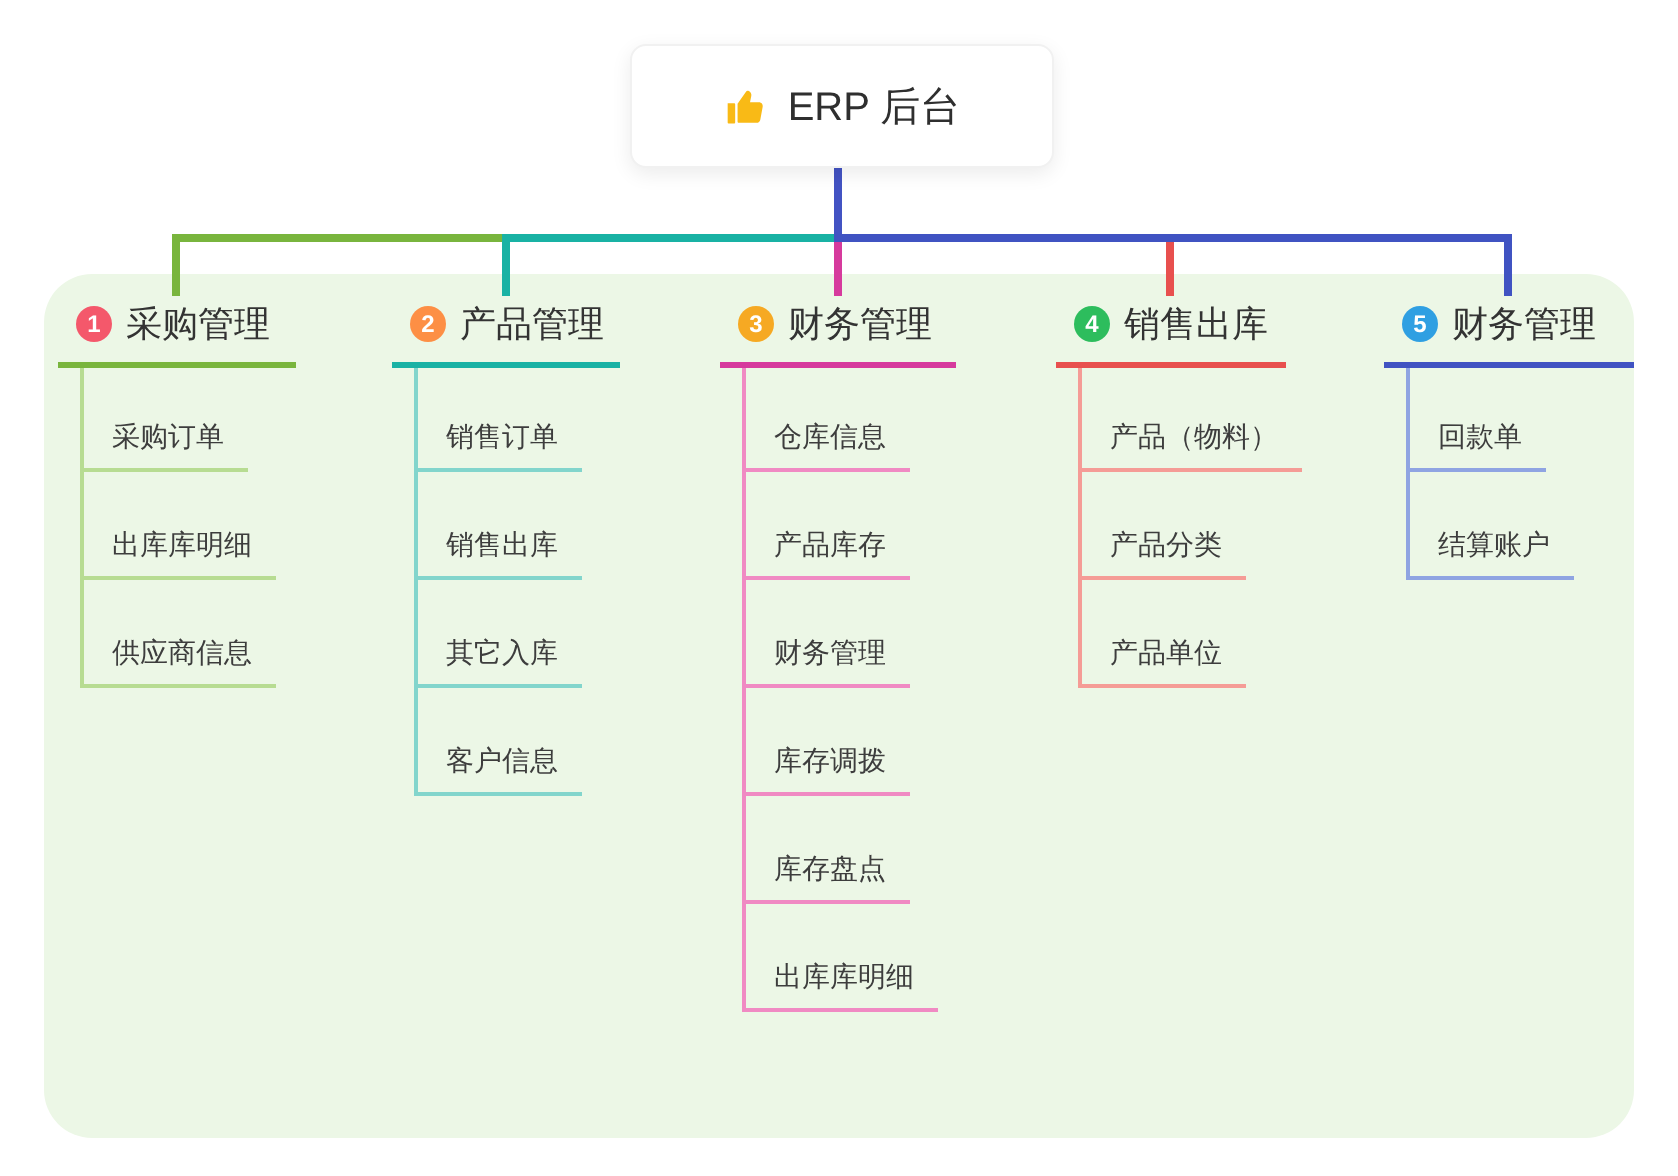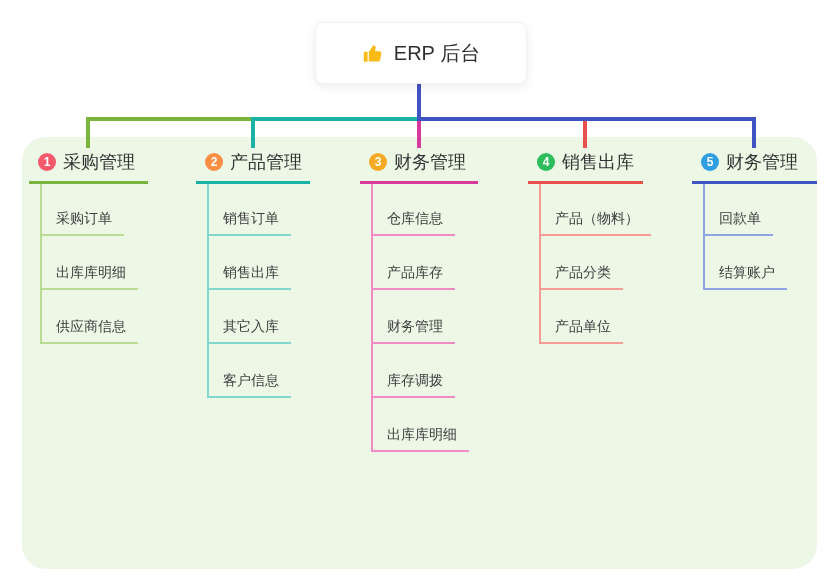--- a/index.html
+++ b/index.html
@@ -127,20 +127,21 @@
       <div class="branch b3" style="--line: #d63a9d; --child: #f08ac3; --badge: #f6a923;">
     <div class="branch-title">
       <span class="badge">3</span>
       <span class="label">财务管理</span>
     </div>
     <div class="children">
           <div class="child">仓库信息</div>
           <div class="child">产品库存</div>
           <div class="child">财务管理</div>
           <div class="child">库存调拨</div>
+          <div class="child">库存盘点</div>
           <div class="child">出库库明细</div>
         </div>
   </div>
       <div class="branch b4" style="--line: #e8504e; --child: #f59c96; --badge: #2dbd5d;">
     <div class="branch-title">
       <span class="badge">4</span>
       <span class="label">销售出库</span>
     </div>
     <div class="children">
           <div class="child">产品（物料）</div>

